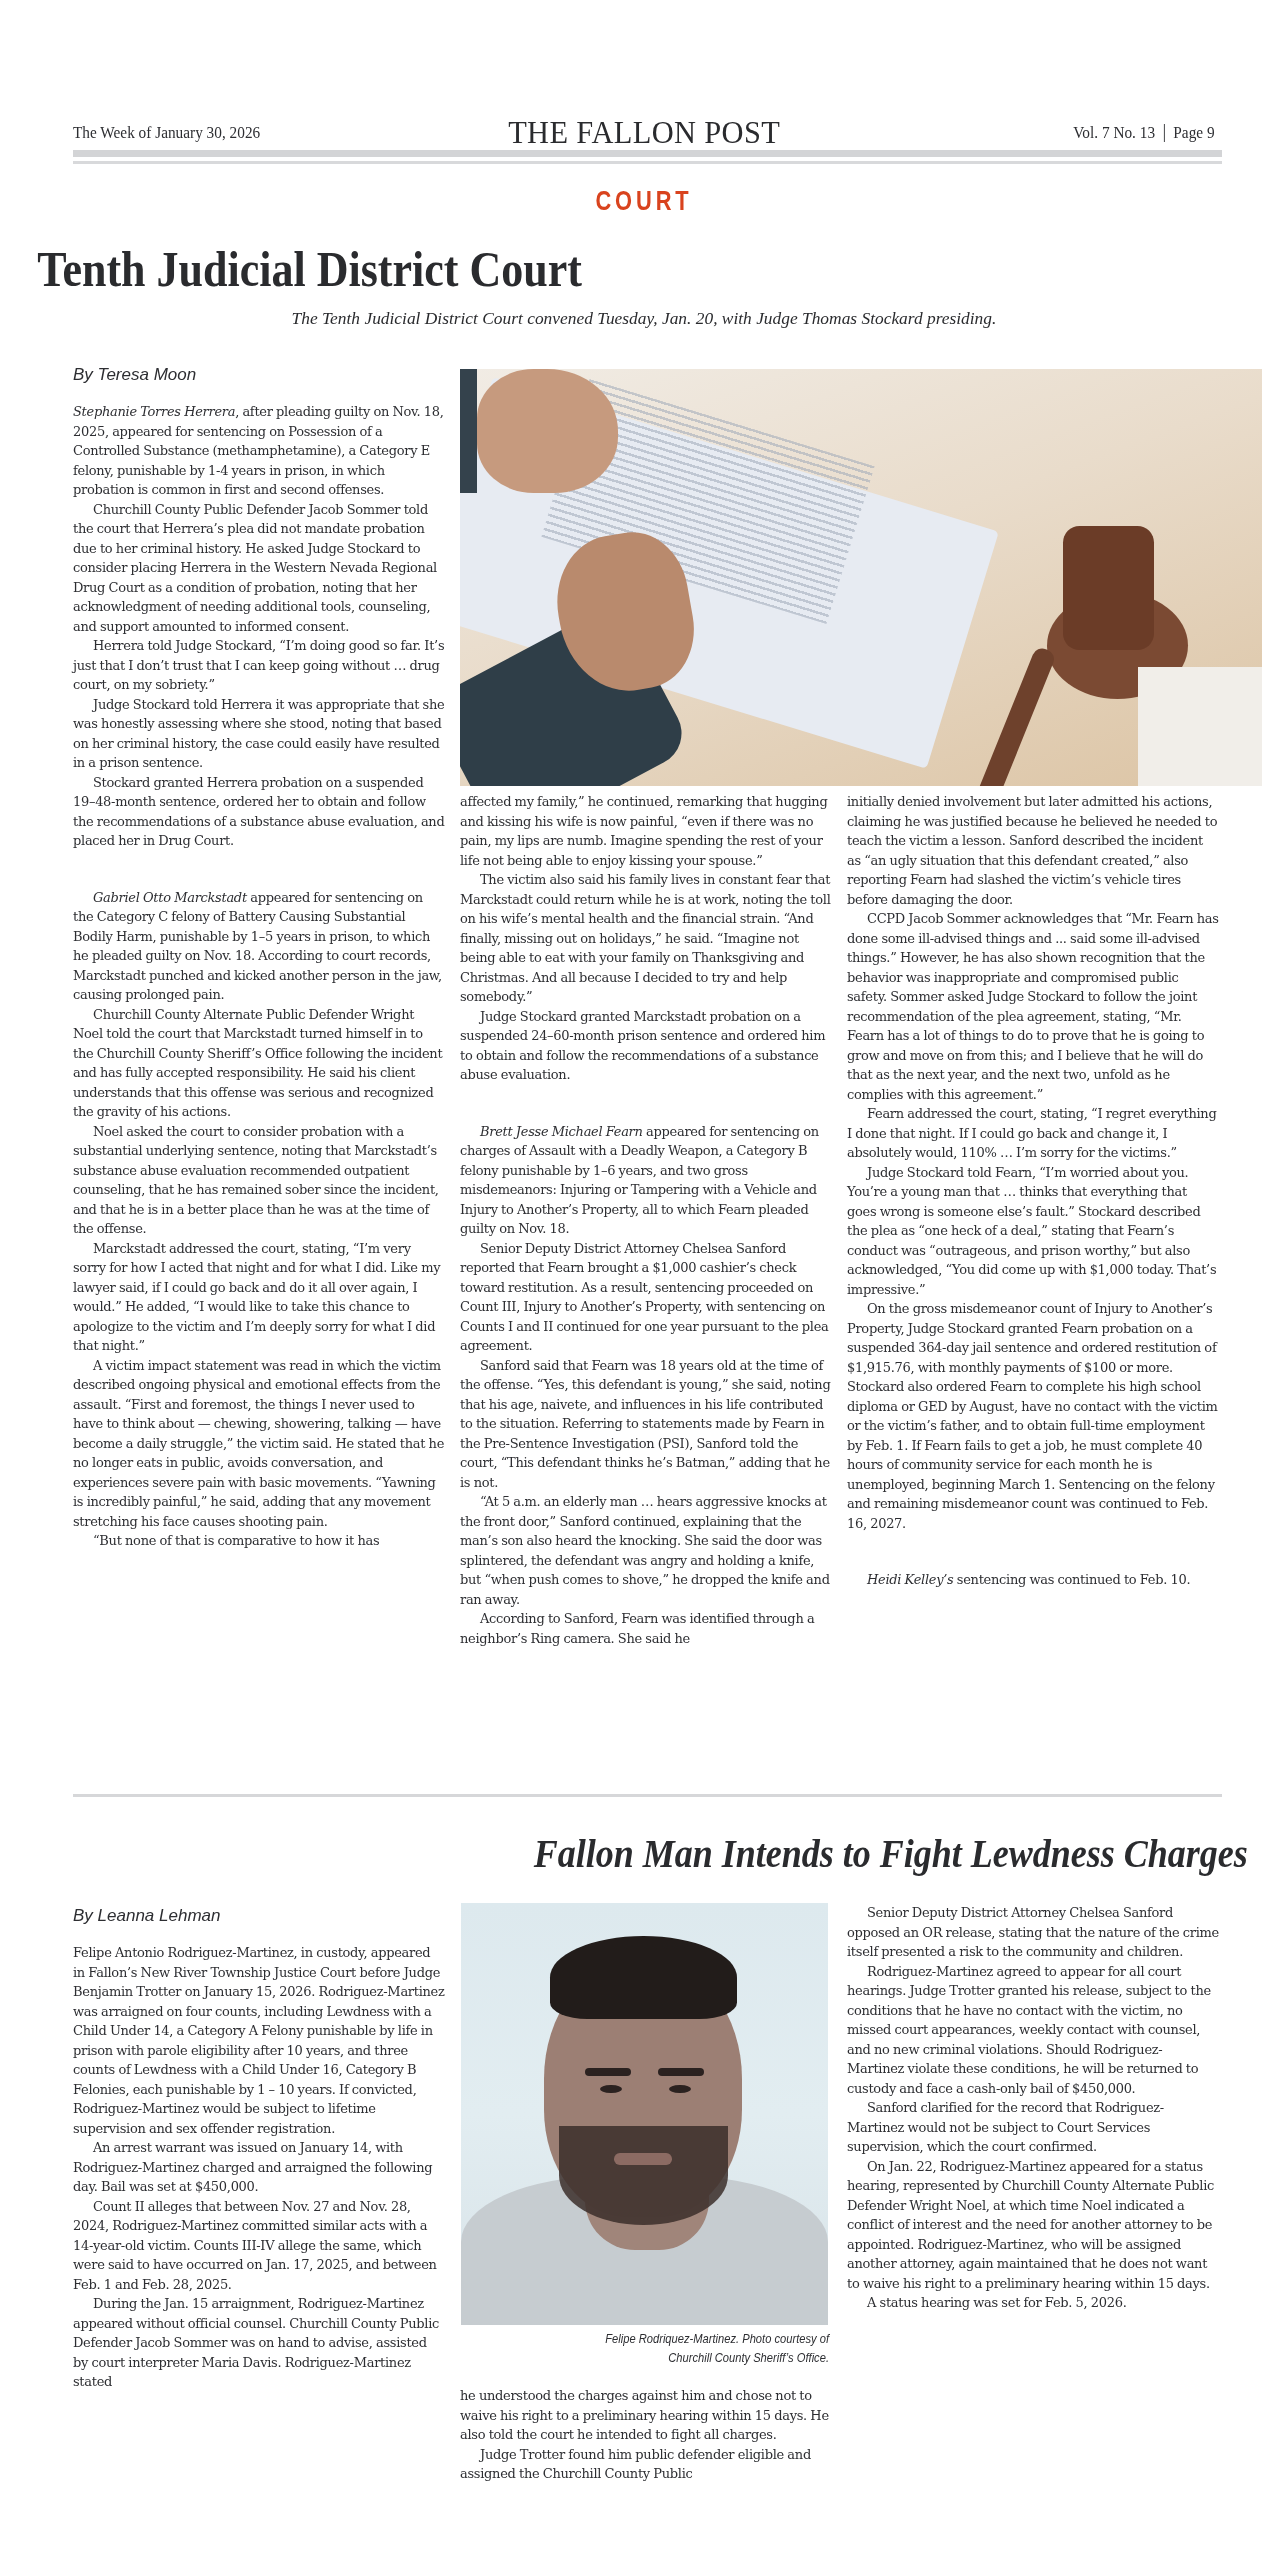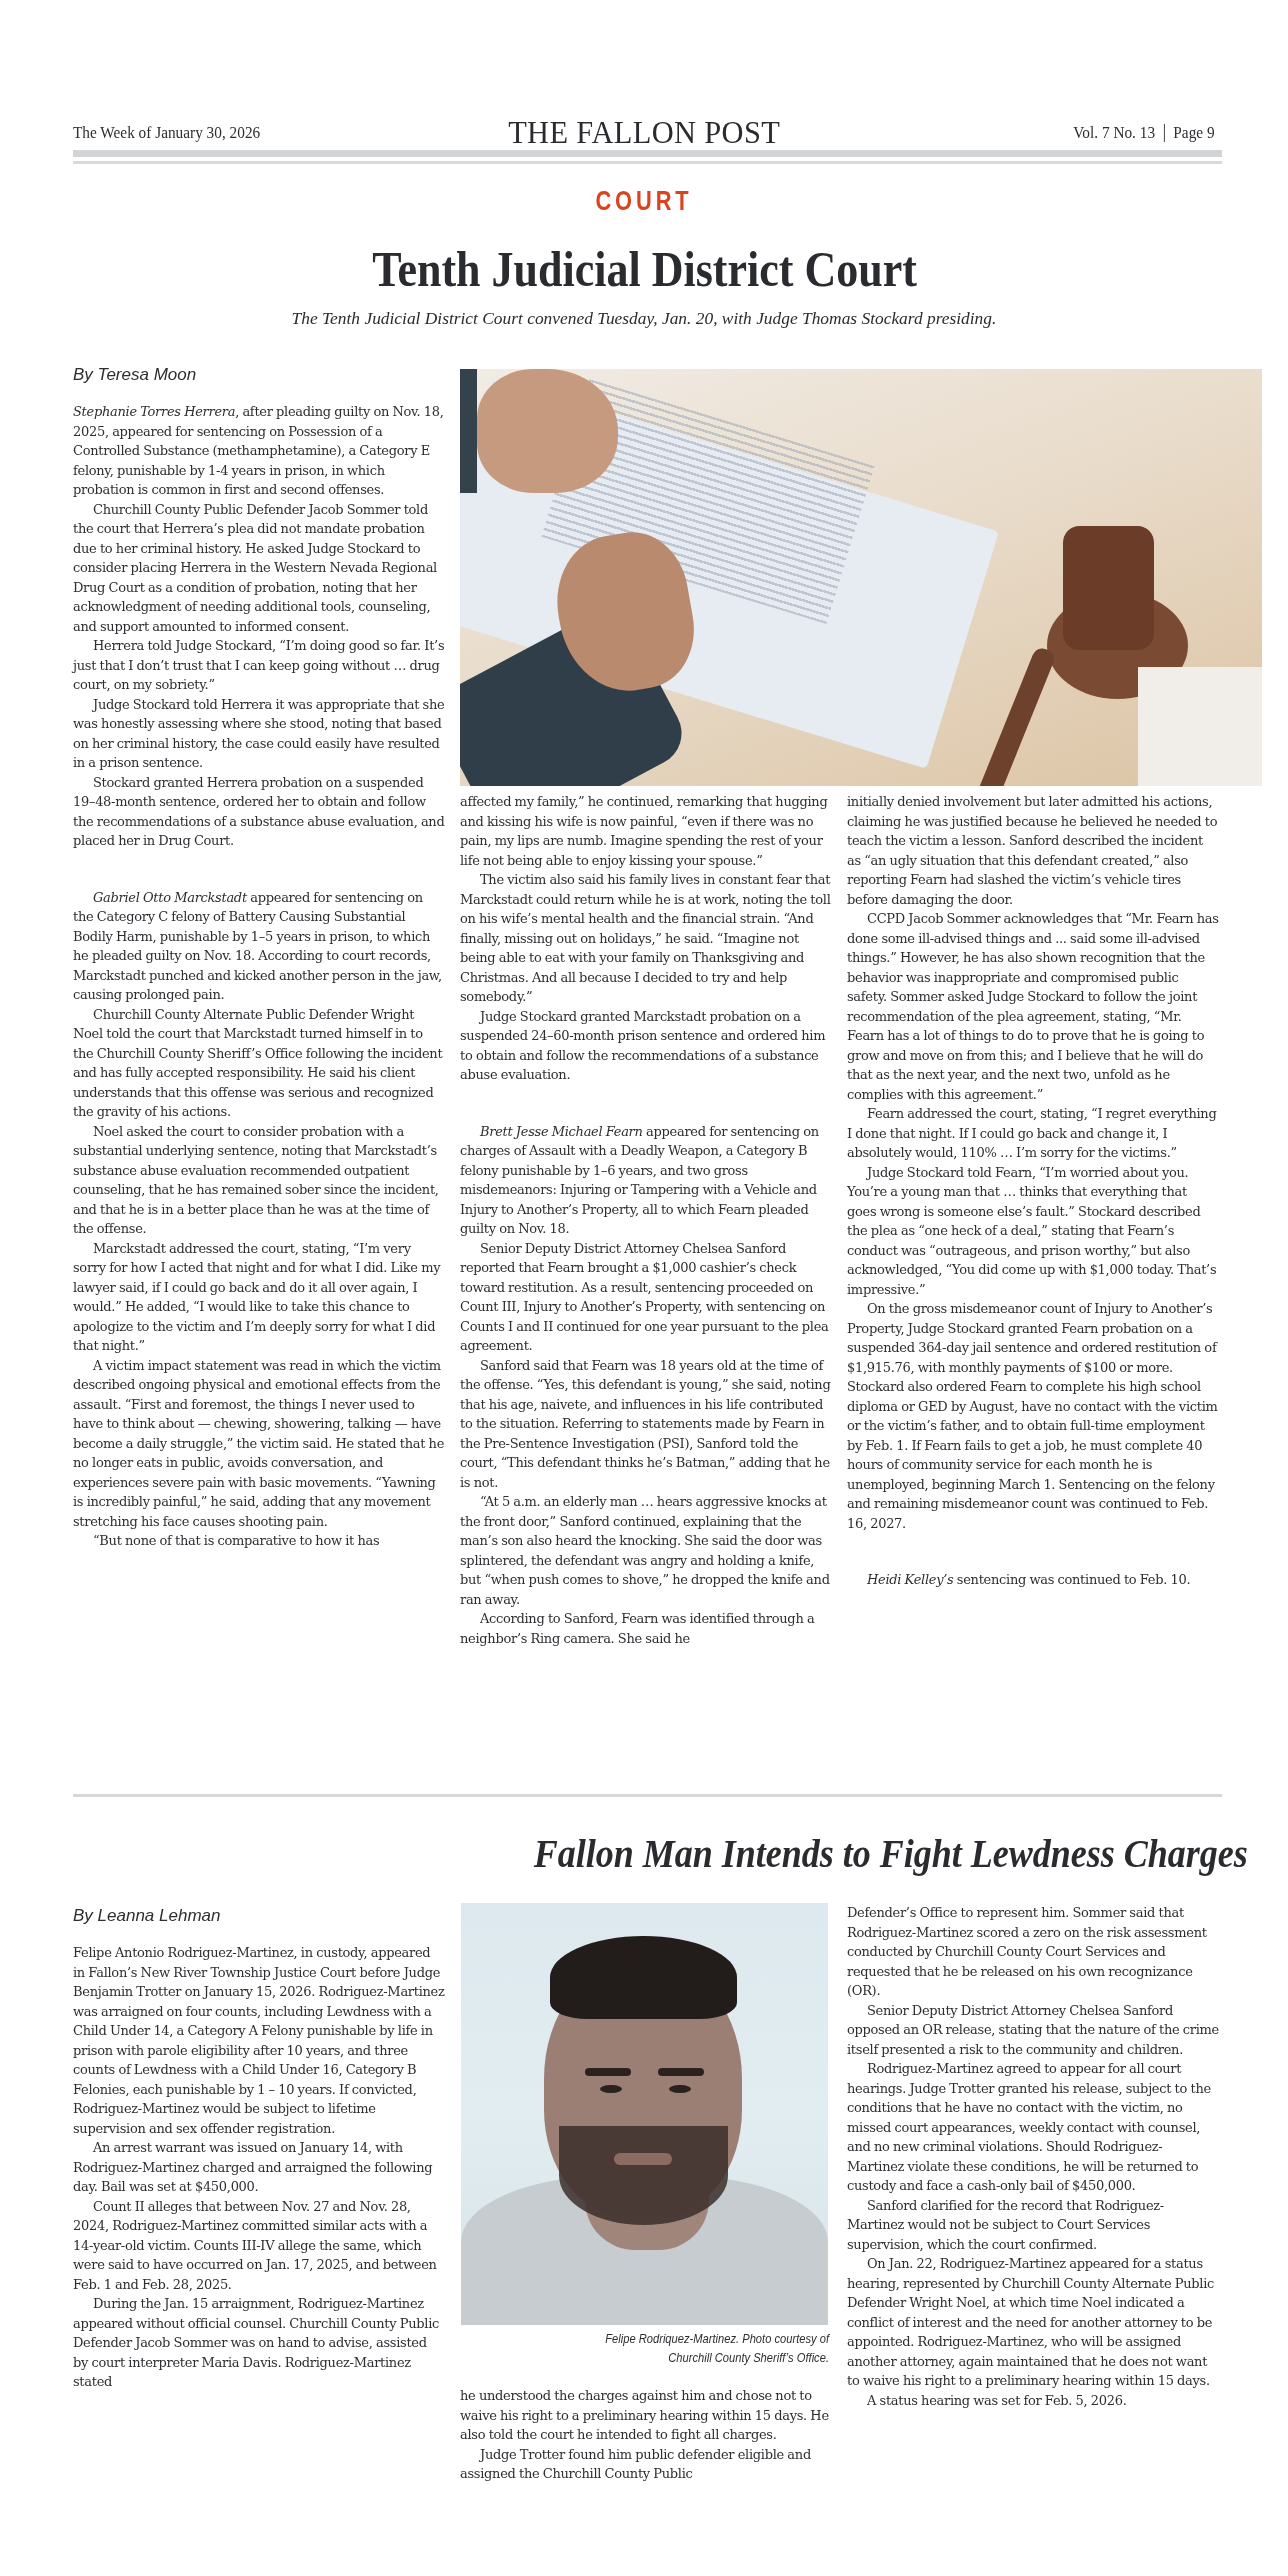--- a/index.html
+++ b/index.html
@@ -18,21 +18,21 @@
   .mast-left { left: 73px; top: 122px; font-family: "Liberation Serif", serif; font-size: 17.4px; color: #2d2e32; transform: scaleX(0.88); transform-origin: left; }
   .mast-title { left: 0; right: 0; top: 114px; text-align: center; font-family: "Liberation Serif", serif; font-weight: normal; font-size: 32px; letter-spacing: 0.4px; color: #2a2b2e; }
   .mast-title span { display: inline-block; transform: scaleX(0.95); }
   .mast-right { right: 73px; top: 122px; font-family: "Liberation Serif", serif; font-size: 17.4px; color: #2d2e32; display: flex; gap: 10px; align-items: center; transform: scaleX(0.88); transform-origin: right; }
   .mast-sep { width: 0.8px; height: 18px; background: #2d2e32; display: inline-block; }
   .rule-thick { left: 73px; right: 66px; top: 150px; height: 7.4px; background: #d3d4d6; }
   .rule-thin { left: 73px; right: 66px; top: 161px; height: 2.5px; background: #d8d9db; }
 
   .section-label { left: 0; right: 0; top: 185px; text-align: center; font-family: "Liberation Sans", sans-serif; font-weight: bold; font-size: 28px; color: #d9431e; letter-spacing: 5px; transform: scaleX(0.78); }
 
-  .headline1 { left: 0; right: 0; top: 240px; text-align: center; font-family: "Liberation Serif", serif; font-weight: bold; font-size: 50px; color: #2a2b2e; }
+  .headline1 { left: 0; right: 0; top: 240px; font-family: "Liberation Serif", serif; font-weight: bold; font-size: 50px; color: #2a2b2e; }
   .headline1 span { display: inline-block; transform: scaleX(0.88); }
   .deck { left: 0; right: 0; top: 308px; text-align: center; font-family: "Liberation Serif", serif; font-style: italic; font-size: 17.4px; color: #2a2b2e; }
 
   .byline { font-family: Liberation Sans, sans-serif; font-style: italic; font-size: 17px; color: #2d2e32; }
 
   .col {
     position: absolute;
     width: 372px;
     font-family: "DejaVu Serif", serif;
     font-size: 13px;
@@ -181,20 +181,19 @@
   <p>Count II alleges that between Nov. 27 and Nov. 28, 2024, Rodriguez-Martinez committed similar acts with a 14-year-old victim. Counts III-IV allege the same, which were said to have occurred on Jan. 17, 2025, and between Feb. 1 and Feb. 28, 2025.</p>
   <p>During the Jan. 15 arraignment, Rodriguez-Martinez appeared without official counsel. Churchill County Public Defender Jacob Sommer was on hand to advise, assisted by court interpreter Maria Davis. Rodriguez-Martinez stated</p>
 </div>
 
 <div class="col" style="left:460px; top:2386px;">
   <p class="noindent">he understood the charges against him and chose not to waive his right to a preliminary hearing within 15 days. He also told the court he intended to fight all charges.</p>
   <p>Judge Trotter found him public defender eligible and assigned the Churchill County Public</p>
 </div>
 
 <div class="col" style="left:847px; top:1903px;">
-  <p class="noindent">Defender’s Office to represent him. Sommer said that Rodriguez-Martinez scored a zero on the risk assessment conducted by Churchill County Court Services and requested that he be released on his own recognizance (OR).</p>
   <p>Senior Deputy District Attorney Chelsea Sanford opposed an OR release, stating that the nature of the crime itself presented a risk to the community and children.</p>
   <p>Rodriguez-Martinez agreed to appear for all court hearings. Judge Trotter granted his release, subject to the conditions that he have no contact with the victim, no missed court appearances, weekly contact with counsel, and no new criminal violations. Should Rodriguez-Martinez violate these conditions, he will be returned to custody and face a cash-only bail of $450,000.</p>
   <p>Sanford clarified for the record that Rodriguez-Martinez would not be subject to Court Services supervision, which the court confirmed.</p>
   <p>On Jan. 22, Rodriguez-Martinez appeared for a status hearing, represented by Churchill County Alternate Public Defender Wright Noel, at which time Noel indicated a conflict of interest and the need for another attorney to be appointed. Rodriguez-Martinez, who will be assigned another attorney, again maintained that he does not want to waive his right to a preliminary hearing within 15 days.</p>
   <p>A status hearing was set for Feb. 5, 2026.</p>
 </div>
 
 
 </body></html>

